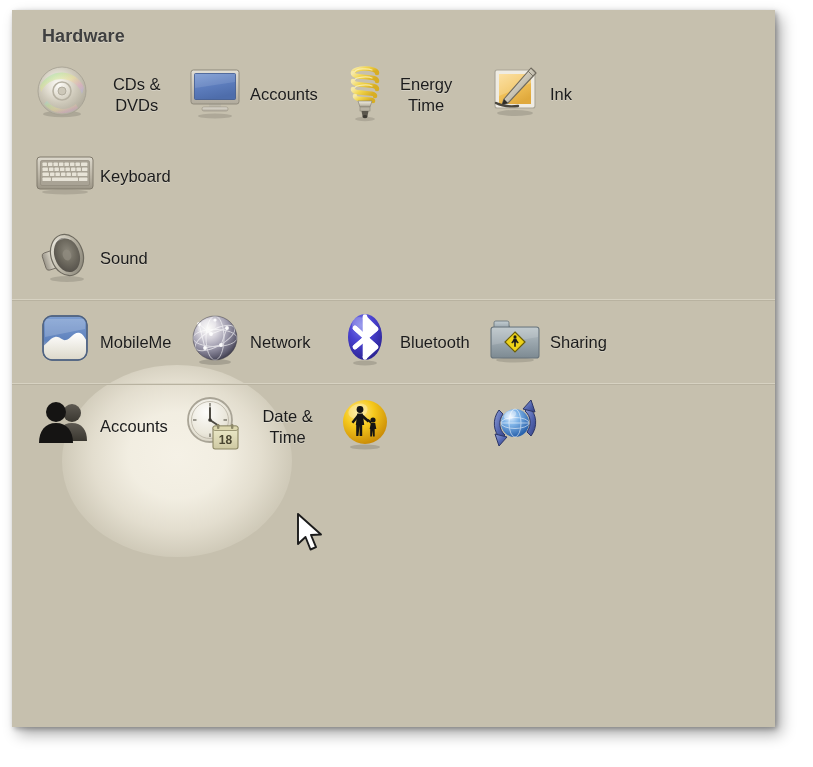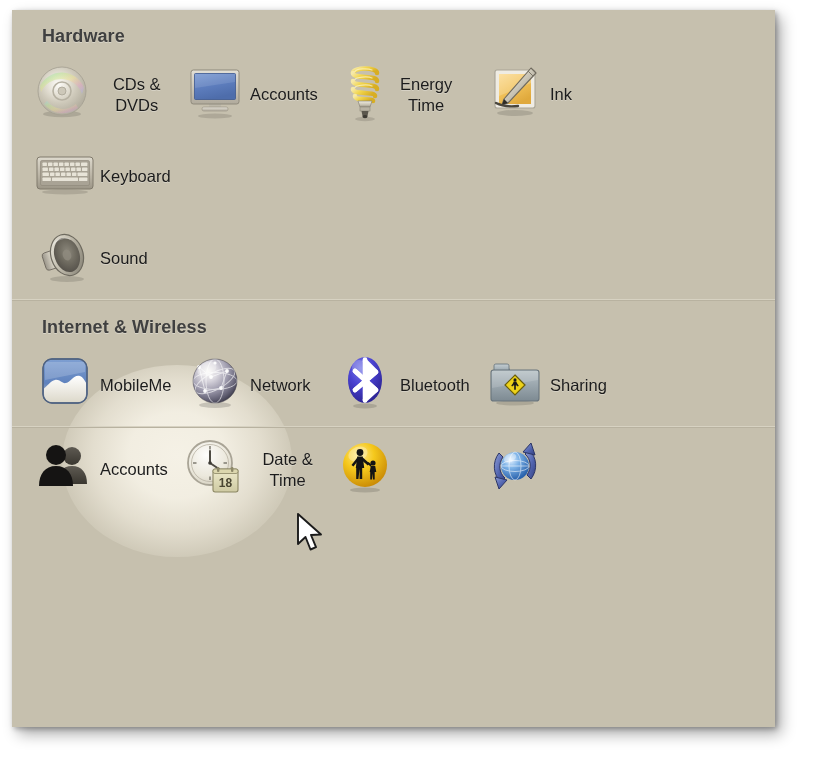--- a/index.html
+++ b/index.html
@@ -320,21 +320,20 @@
         </div>
         <div class="pref-label">Sound</div>
       </div>
 
     </div>
   </div>
 
   <div class="section-divider"></div>
 
   <div class="section">
-    <div class="section-title">Internet &amp; Wireless</div>
 
     <div class="row">
 
       <div class="pref-item">
         <div class="icon-box">
           <svg width="58" height="58" viewBox="0 0 58 58">
             <defs>
               <linearGradient id="mmsky" x1="0" y1="0" x2="0" y2="1">
                 <stop offset="0%" stop-color="#7e9fd2"></stop>
                 <stop offset="55%" stop-color="#5f82bd"></stop>

